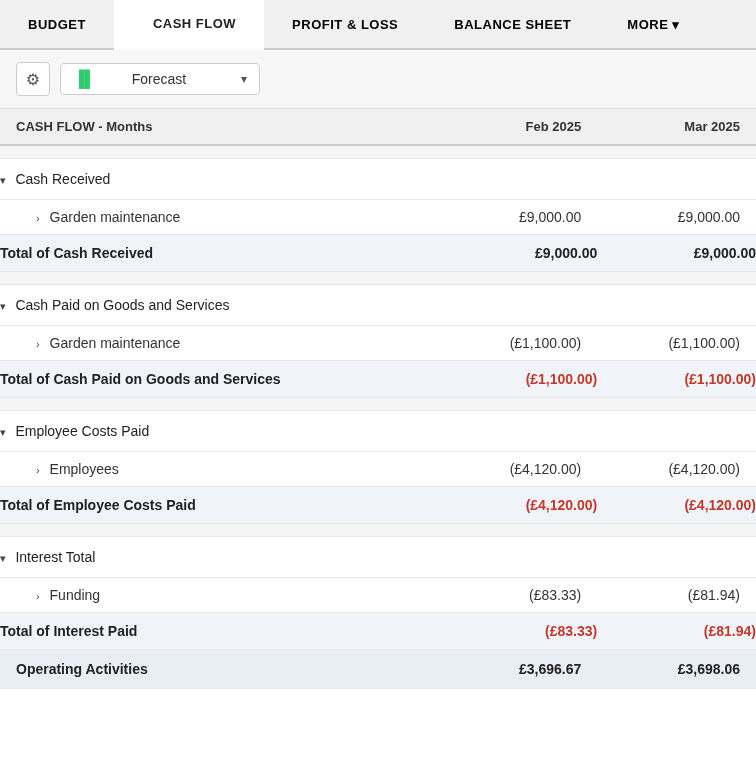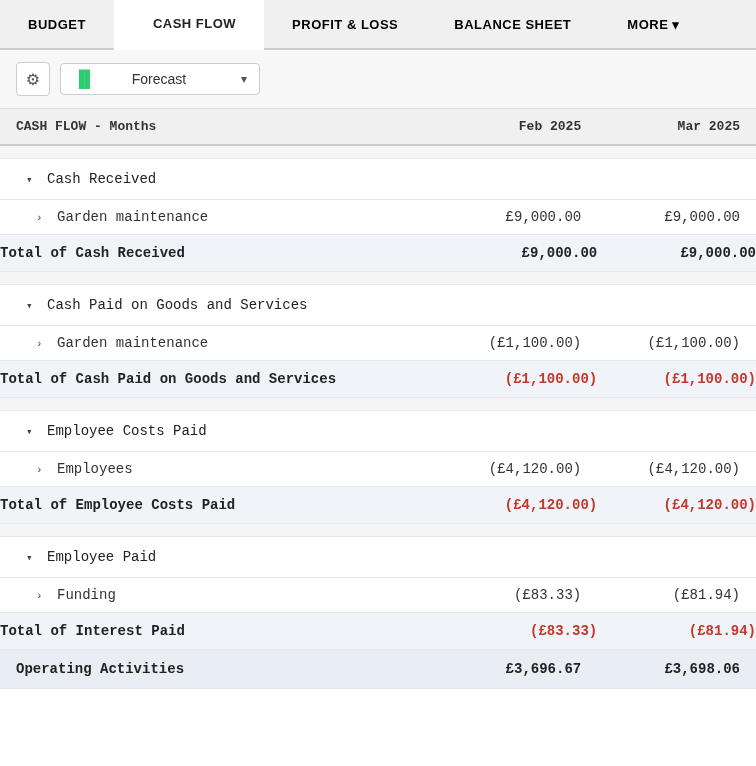--- a/index.html
+++ b/index.html
@@ -86,21 +86,20 @@
     }
     .forecast-dropdown .chevron {
       color: #555;
       font-size: 12px;
     }
 
     
     .table-container {
       width: 100%;
       overflow-x: hidden;
-      font-family: Liberation Mono, monospace;
     }
     table {
       width: 100%;
       border-collapse: collapse;
     }
     thead tr {
       background: #f0f0f0;
     }
     thead th {
       padding: 10px 16px;
@@ -116,21 +115,21 @@
     tbody tr {
       border-bottom: 1px solid #e8e8e8;
     }
     tbody tr:nth-child(even) {
       background: #fafafa;
     }
     tbody tr.section-header {
       background: #fff;
     }
     tbody tr.section-header td {
-      padding: 12px 26px;
+      padding: 12px 0;
       font-weight: 500;
       color: #222;
     }
     tbody tr.sub-row td {
       padding: 9px 16px 9px 36px;
       color: #333;
     }
     tbody tr.total-row {
       background: #f0f4f8;
     }
@@ -282,21 +281,21 @@
         <td class="amount negative">(£4,120.00)</td>
       </tr>
 
       <tr class="spacer-row">
           <td colspan="3"></td>
         </tr>
 
       <tr class="section-header">
         <td colspan="3">
           <span class="expand-icon">▾</span>
-          <span>Employee Paid</span>
+          <span>Interest Total</span>
         </td>
       </tr>
       <tr class="sub-row">
         <td>
           <span class="expand-icon">›</span>
           <span>Funding</span>
         </td>
         <td class="amount negative">(£83.33)</td>
         <td class="amount negative">(£81.94)</td>
       </tr>

